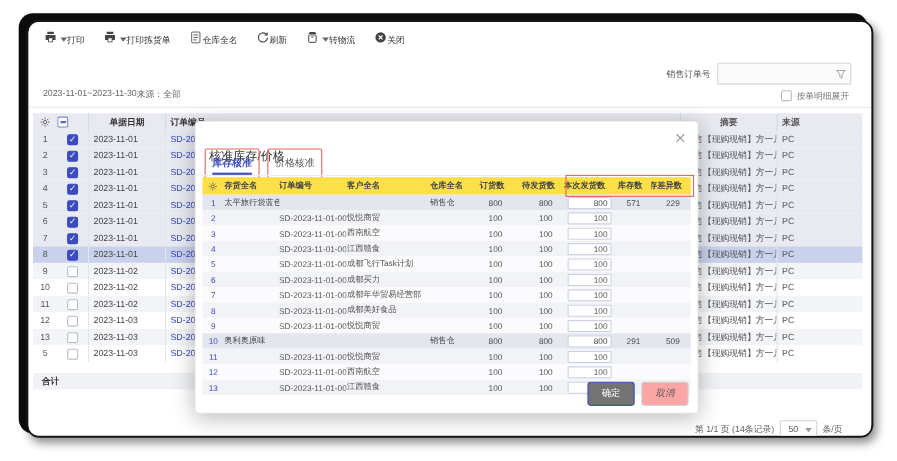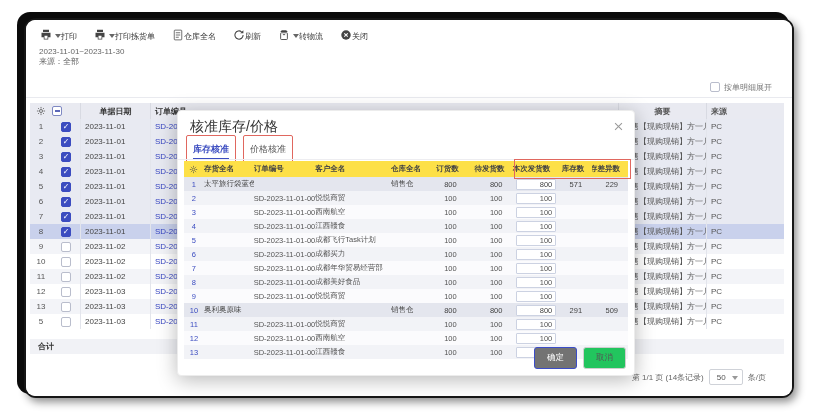--- a/index.html
+++ b/index.html
@@ -12,21 +12,21 @@
 
   
   .toolbar { position:absolute; left:14px; top:9px; display:flex; gap:17px; }
   .tb-item { display:flex; align-items:flex-start; cursor:pointer;font-family:Liberation Serif, serif; }
   .tb-top { display:flex; align-items:center; gap:3px; height:14px; }
   .tb-top svg { width:12px; height:12px; }
   .tb-label { font-size:8px; color:#333; margin-top:2px; white-space:nowrap; }
   .caret { width:0; height:0; border-left:3px solid transparent; border-right:3px solid transparent; border-top:4px solid #666; }
 
   
-  .filter-line { position:absolute; left:13px; top:27px; font-size:8px; color:#666; display:flex; gap:0;flex-direction:column; }
+  .filter-line { position:absolute; left:13px; top:60px; font-size:8px; color:#666; display:flex; gap:0; }
 
   
   .order-search { position:absolute; right:18px; top:37px; display:flex; align-items:center; gap:6px; }
   .order-search .lbl { font-size:8px; color:#555; }
   .order-input { position:relative; width:122px; height:20px; border:1px solid #d4d6da; border-radius:2px; background:#fbfbfc; }
   .order-input svg { position:absolute; right:3px; top:4px; width:11px; height:11px; }
 
   
   .tabs { position:absolute; left:15px; top:59px; display:flex; gap:22px;margin-top:28px; }
   .tab { font-size:9px; color:#444; padding-bottom:5px; cursor:pointer; }
@@ -62,30 +62,30 @@
   .c.blank { width:28px; }
   .bg-hrow .c { border-color:#d8dae2; justify-content:flex-start; }
   .bg-hrow .c.num { justify-content:center; }
   .bg-hrow .c.date, .bg-hrow .c.summary { justify-content:center; padding-left:0; }
   .gear svg { width:10px; height:10px; }
 
   .total-row { position:absolute; left:4px; right:8px; top:319px; height:15px; background:#f1f2f6;
     display:flex; align-items:center; padding-left:8px; font-size:8px; color:#333; font-weight:bold; }
 
   
-  .pagination { position:absolute; right:26px; top:349px; display:flex; align-items:center; gap:5px;
+  .pagination { position:absolute; right:26px; top:362px; display:flex; align-items:center; gap:5px;
     font-size:8px; color:#666; }
   .page-size { position:relative; width:34px; height:16px; border:1px solid #cfd2d8; border-radius:2px;
     display:flex; align-items:center; padding-left:7px; background:#fff; color:#555; }
   .page-size .caret { position:absolute; right:4px; top:6px; border-top-color:#999; }
 
   
   .modal { position:absolute; left:151px; top:90px; width:458px; height:266px; background:#fff;
     border:1px solid #ececec; border-radius:4px; box-shadow:0 4px 20px rgba(0,0,0,.28); }
-  .modal-title { position:absolute; left:12px; top:7px; font-size:14px; color:#333; }
+  .modal-title { position:absolute; left:12px; top:23px; font-size:11px; color:#333; }
   .modal-close { position:absolute; right:10px; top:7px; width:11px; height:11px; cursor:pointer; }
   .modal-close svg { width:11px; height:11px; }
   .modal-tabs { position:absolute; left:8px; top:24px; display:flex; gap:7px; }
   .mtab-box { border:1px solid #e0675f; border-radius:2px; padding:2px 6px 3px 6px; }
   .mtab { font-size:9px; color:#555; cursor:pointer; display:inline-block; padding-bottom:2px; }
   .mtab.active { color:#3b4cc0; font-weight:bold; border-bottom:2px solid #3b4cc0;font-family:Liberation Mono, monospace; }
   .modal-divider { position:absolute; left:0; right:0; top:48px; border-top:1px solid #ededf1; }
 
   .m-table { position:absolute; left:6px; right:6px; top:50px; }
   .m-hrow { display:flex; height:16px; align-items:center; background:#fde047; font-size:7.5px; color:#444; font-weight:bold; }
@@ -107,21 +107,21 @@
     display:flex; align-items:center; justify-content:flex-end; padding-right:3px; }
   .mc.stock { width:34px; }
   .mc.diff { width:36px; }
   .m-hrow .mc.r { padding-right:8px; }
   .red-box { position:absolute; left:336px; top:48px; width:117px; height:20px;
     border:1px solid #e0675f; pointer-events:none; z-index:5; }
 
   .modal-footer { position:absolute; right:8px; bottom:6px; display:flex; gap:6px; }
   .btn { font-size:8.5px; border-radius:3px; padding:4px 12px; cursor:pointer; }
   .btn.primary { background:#737373; color:#fff; border:1px solid #3b4cc8; }
-  .btn.plain { background:#22c55e; color:#555; border:1px solid #cfcfcf; }
+  .btn.plain { background:#fca5a5; color:#555; border:1px solid #cfcfcf;font-style:italic; }
 </style>
 </head>
 <body>
 
 <div class="window">
 <div class="win-inner">
 
   <div class="toolbar">
     <div class="tb-item">
       <div class="tb-top">
@@ -183,20 +183,28 @@
           </div>
       <span class="tb-label">关闭</span>
     </div>
   </div>
 
   <div class="filter-line">
     <span>2023-11-01~2023-11-30</span>
     <span>来源：全部</span>
   </div>
 
+  <div class="order-search">
+    <span class="lbl">销售订单号</span>
+    <div class="order-input">
+      <span><svg viewBox="0 0 16 16">
+              <path d="M2.5 3h11L9.5 8.2V13l-3-1.6V8.2z" fill="none" stroke="#999" stroke-width="1.2"></path>
+            </svg></span>
+    </div>
+  </div>
 
   <div class="tabs">
     <span class="tab">全部</span>
     <span class="tab active">未完成</span>
     <span class="tab">已完成</span>
   </div>
   <div class="tabs-divider"></div>
 
   <div class="expand-cb">
     <span class="checkbox"></span>

